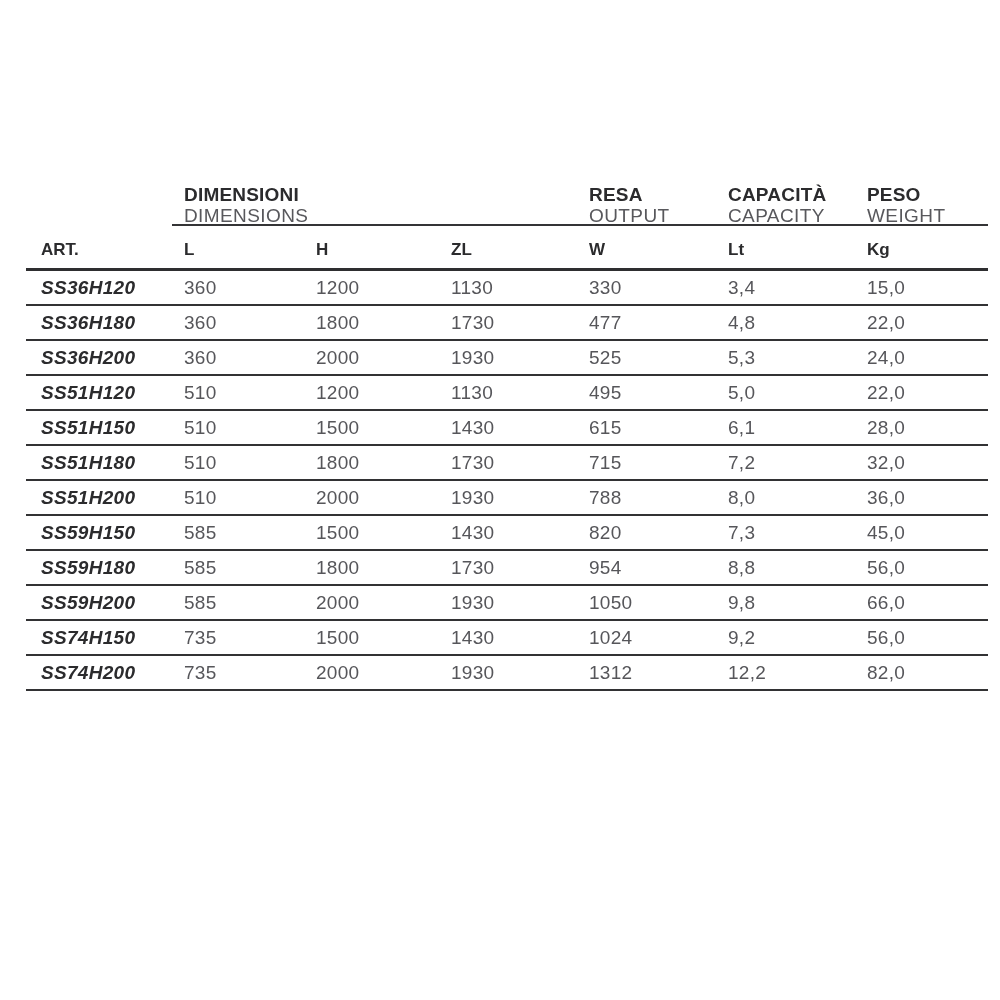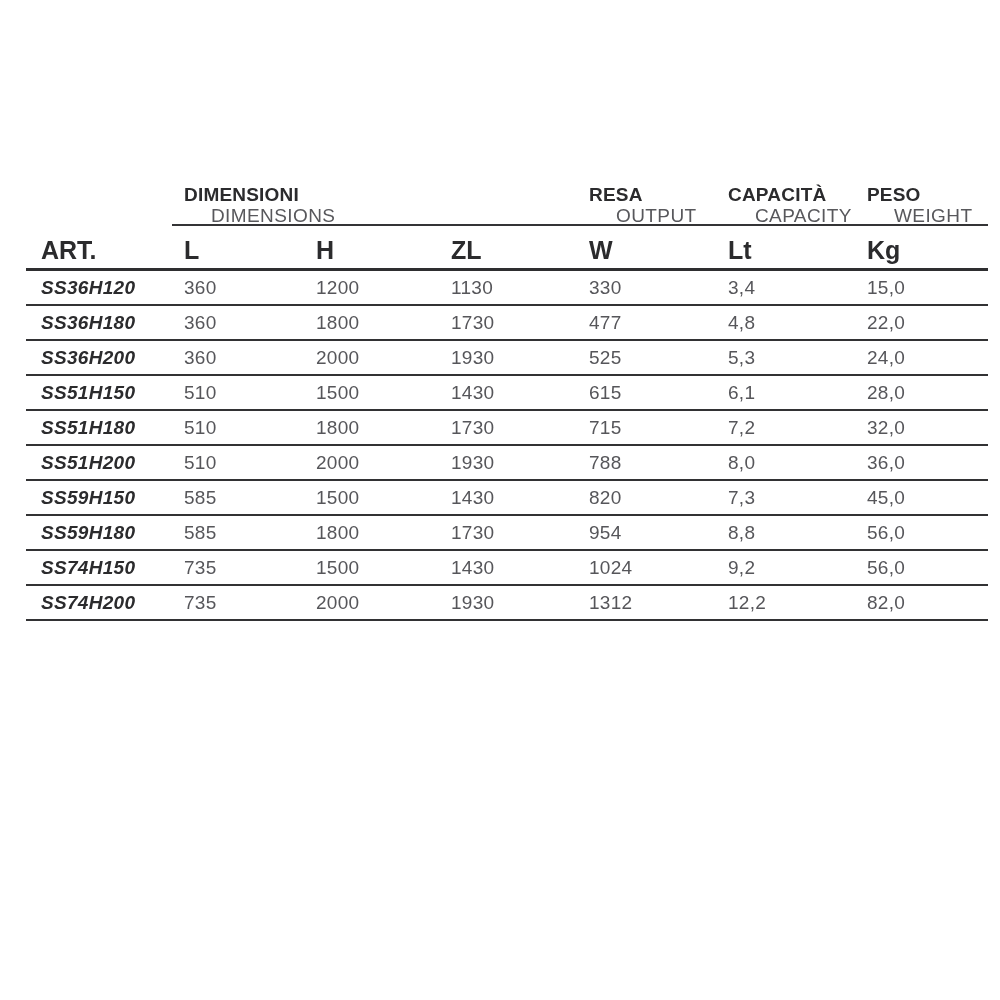--- a/index.html
+++ b/index.html
@@ -59,27 +59,26 @@
     white-space: nowrap;
   }
   .grp-subtitle {
     display: block;
     font-size: 19px;
     font-weight: 400;
     letter-spacing: 0.4px;
     color: #58585c;
     line-height: 21px;
     white-space: nowrap;
-    margin-left: 27px;
   }
   tr.unit-row td {
     height: 32px;
     vertical-align: middle;
     padding: 0 0 2px 0;
-    font-size: 25px;
+    font-size: 17px;
     font-weight: 700;
     color: #2b2b2d;
     border-bottom: 3px solid #2e2e30;
   }
   tr.unit-row td.art-head { padding-left: 15px; }
 
   tbody td {
     height: 33px; 
     vertical-align: middle;
     padding: 0;
@@ -168,20 +167,29 @@
           <tr>
             <td class="art">SS36H200</td>
             <td class="num">360</td>
             <td class="num">2000</td>
             <td class="num">1930</td>
             <td class="num">525</td>
             <td class="num">5,3</td>
             <td class="num">24,0</td>
           </tr>
           <tr>
+            <td class="art">SS51H120</td>
+            <td class="num">510</td>
+            <td class="num">1200</td>
+            <td class="num">1130</td>
+            <td class="num">495</td>
+            <td class="num">5,0</td>
+            <td class="num">22,0</td>
+          </tr>
+          <tr>
             <td class="art">SS51H150</td>
             <td class="num">510</td>
             <td class="num">1500</td>
             <td class="num">1430</td>
             <td class="num">615</td>
             <td class="num">6,1</td>
             <td class="num">28,0</td>
           </tr>
           <tr>
             <td class="art">SS51H180</td>
@@ -213,20 +221,29 @@
           <tr>
             <td class="art">SS59H180</td>
             <td class="num">585</td>
             <td class="num">1800</td>
             <td class="num">1730</td>
             <td class="num">954</td>
             <td class="num">8,8</td>
             <td class="num">56,0</td>
           </tr>
           <tr>
+            <td class="art">SS59H200</td>
+            <td class="num">585</td>
+            <td class="num">2000</td>
+            <td class="num">1930</td>
+            <td class="num">1050</td>
+            <td class="num">9,8</td>
+            <td class="num">66,0</td>
+          </tr>
+          <tr>
             <td class="art">SS74H150</td>
             <td class="num">735</td>
             <td class="num">1500</td>
             <td class="num">1430</td>
             <td class="num">1024</td>
             <td class="num">9,2</td>
             <td class="num">56,0</td>
           </tr>
           <tr>
             <td class="art">SS74H200</td>

